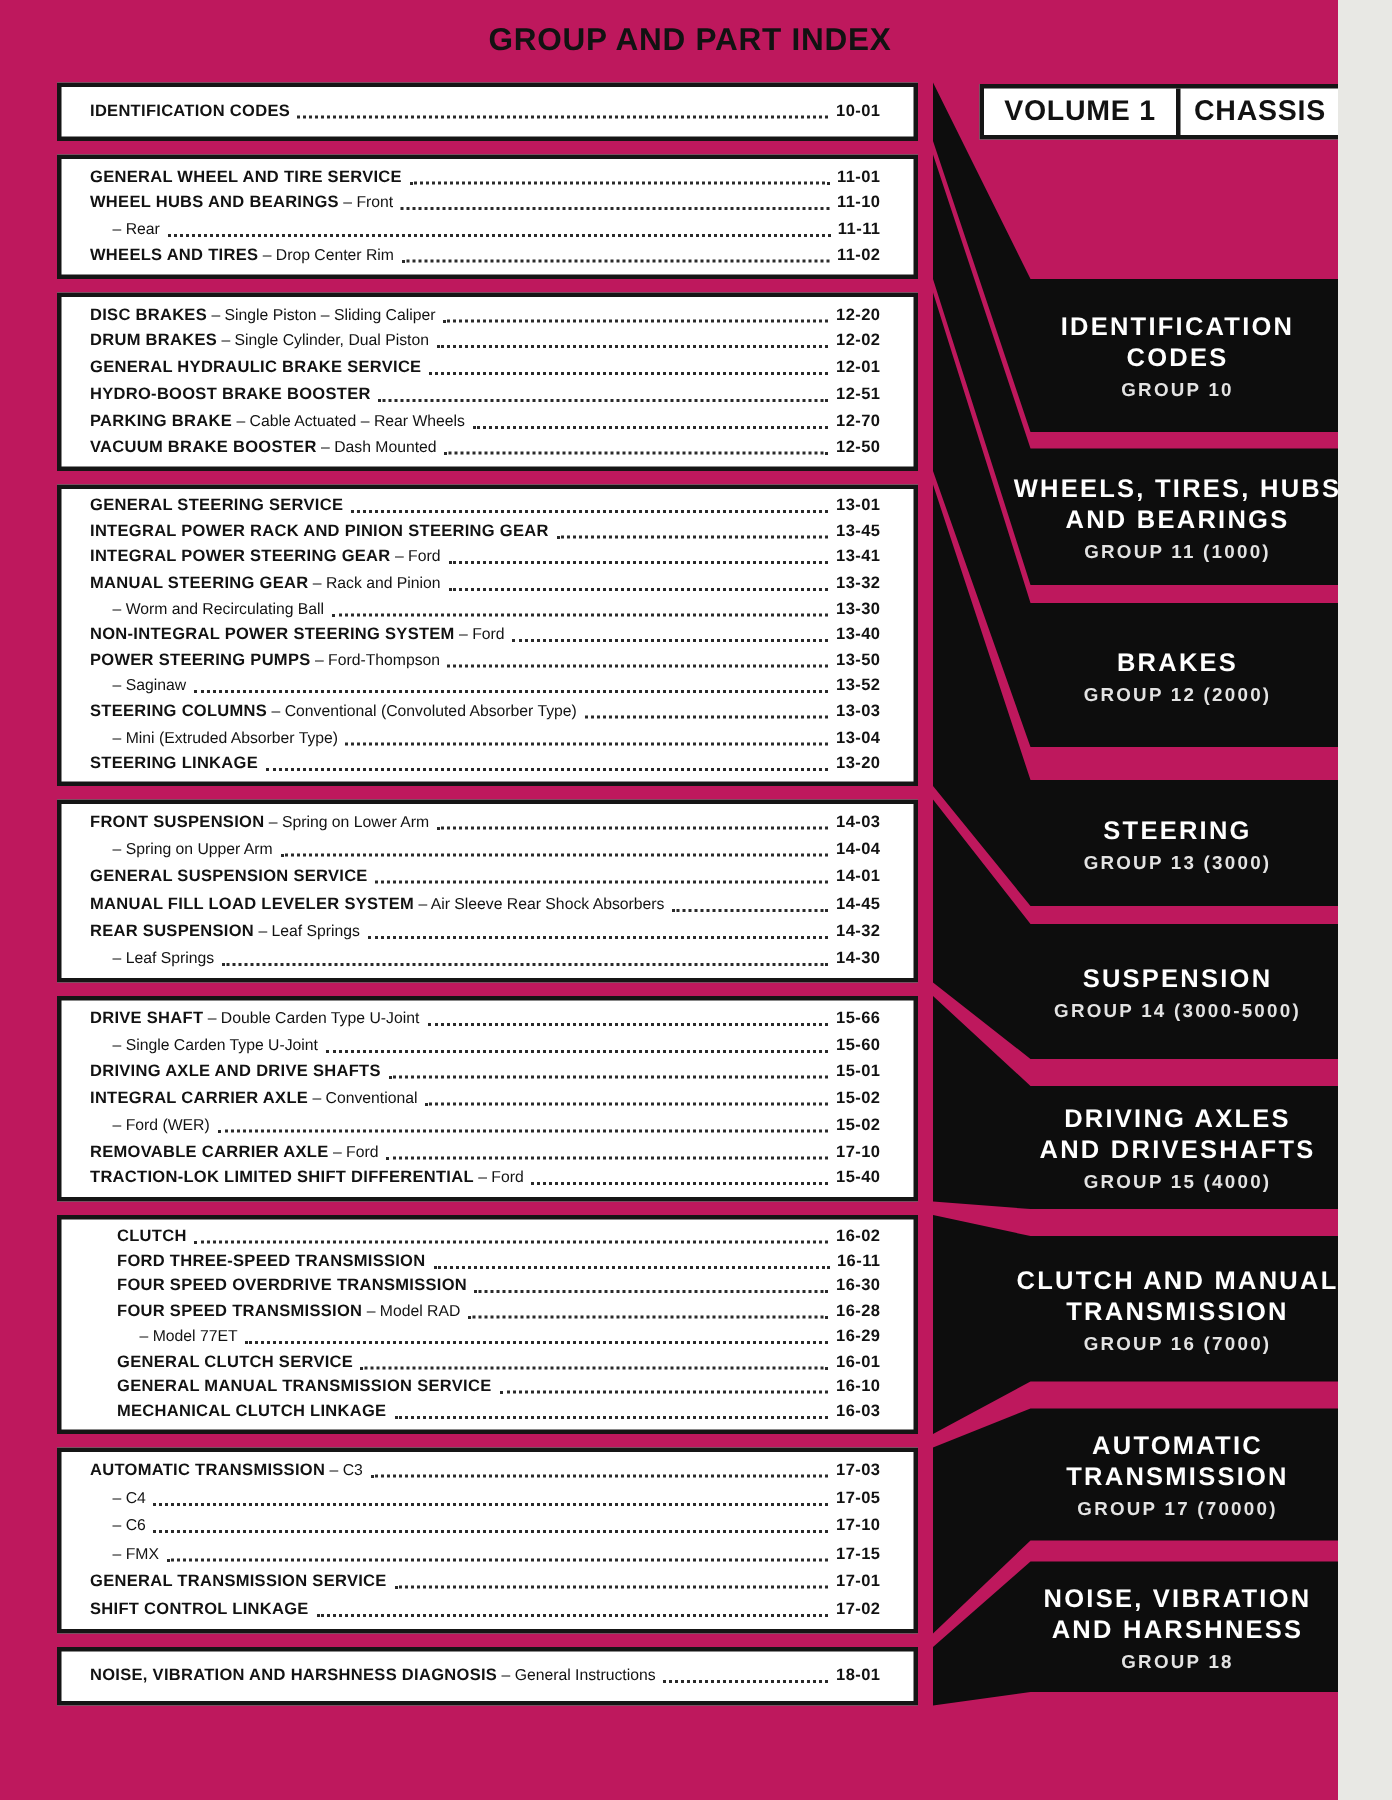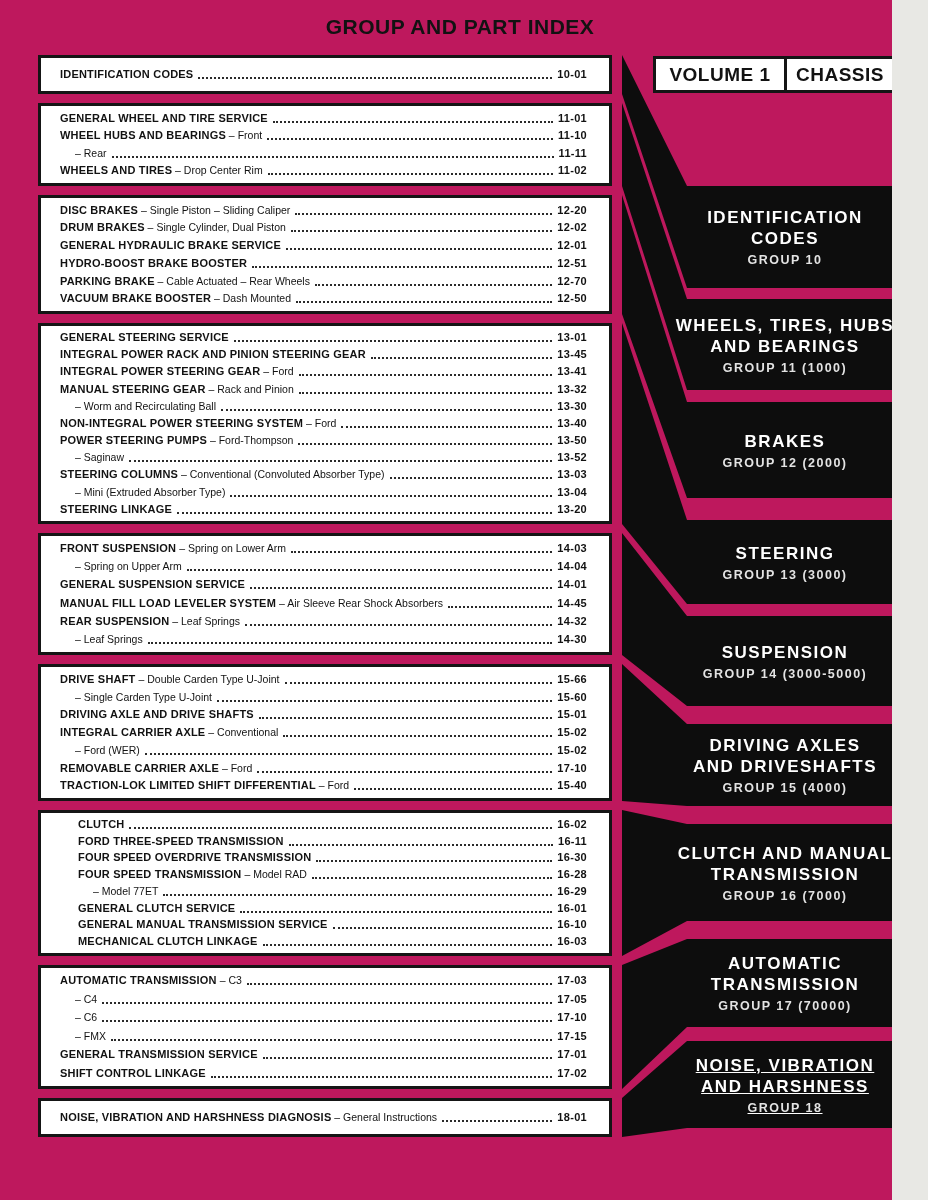--- a/index.html
+++ b/index.html
@@ -359,19 +359,19 @@
       <div class="tab" style="top: 824px; height: 97px;">
         <div class="t">CLUTCH AND MANUAL</div>
         <div class="t">TRANSMISSION</div>
         <div class="g">GROUP 16 (7000)</div>
       </div>
       <div class="tab" style="top: 939px; height: 88px;">
         <div class="t">AUTOMATIC</div>
         <div class="t">TRANSMISSION</div>
         <div class="g">GROUP 17 (70000)</div>
       </div>
-      <div class="tab" style="top: 1041px; height: 87px; text-decoration: underline;">
+      <div class="tab" style="top: 1041px; height: 87px;">
         <div class="t">NOISE, VIBRATION</div>
         <div class="t">AND HARSHNESS</div>
         <div class="g">GROUP 18</div>
       </div>
     </div>
 </div>
 
 </body></html>

